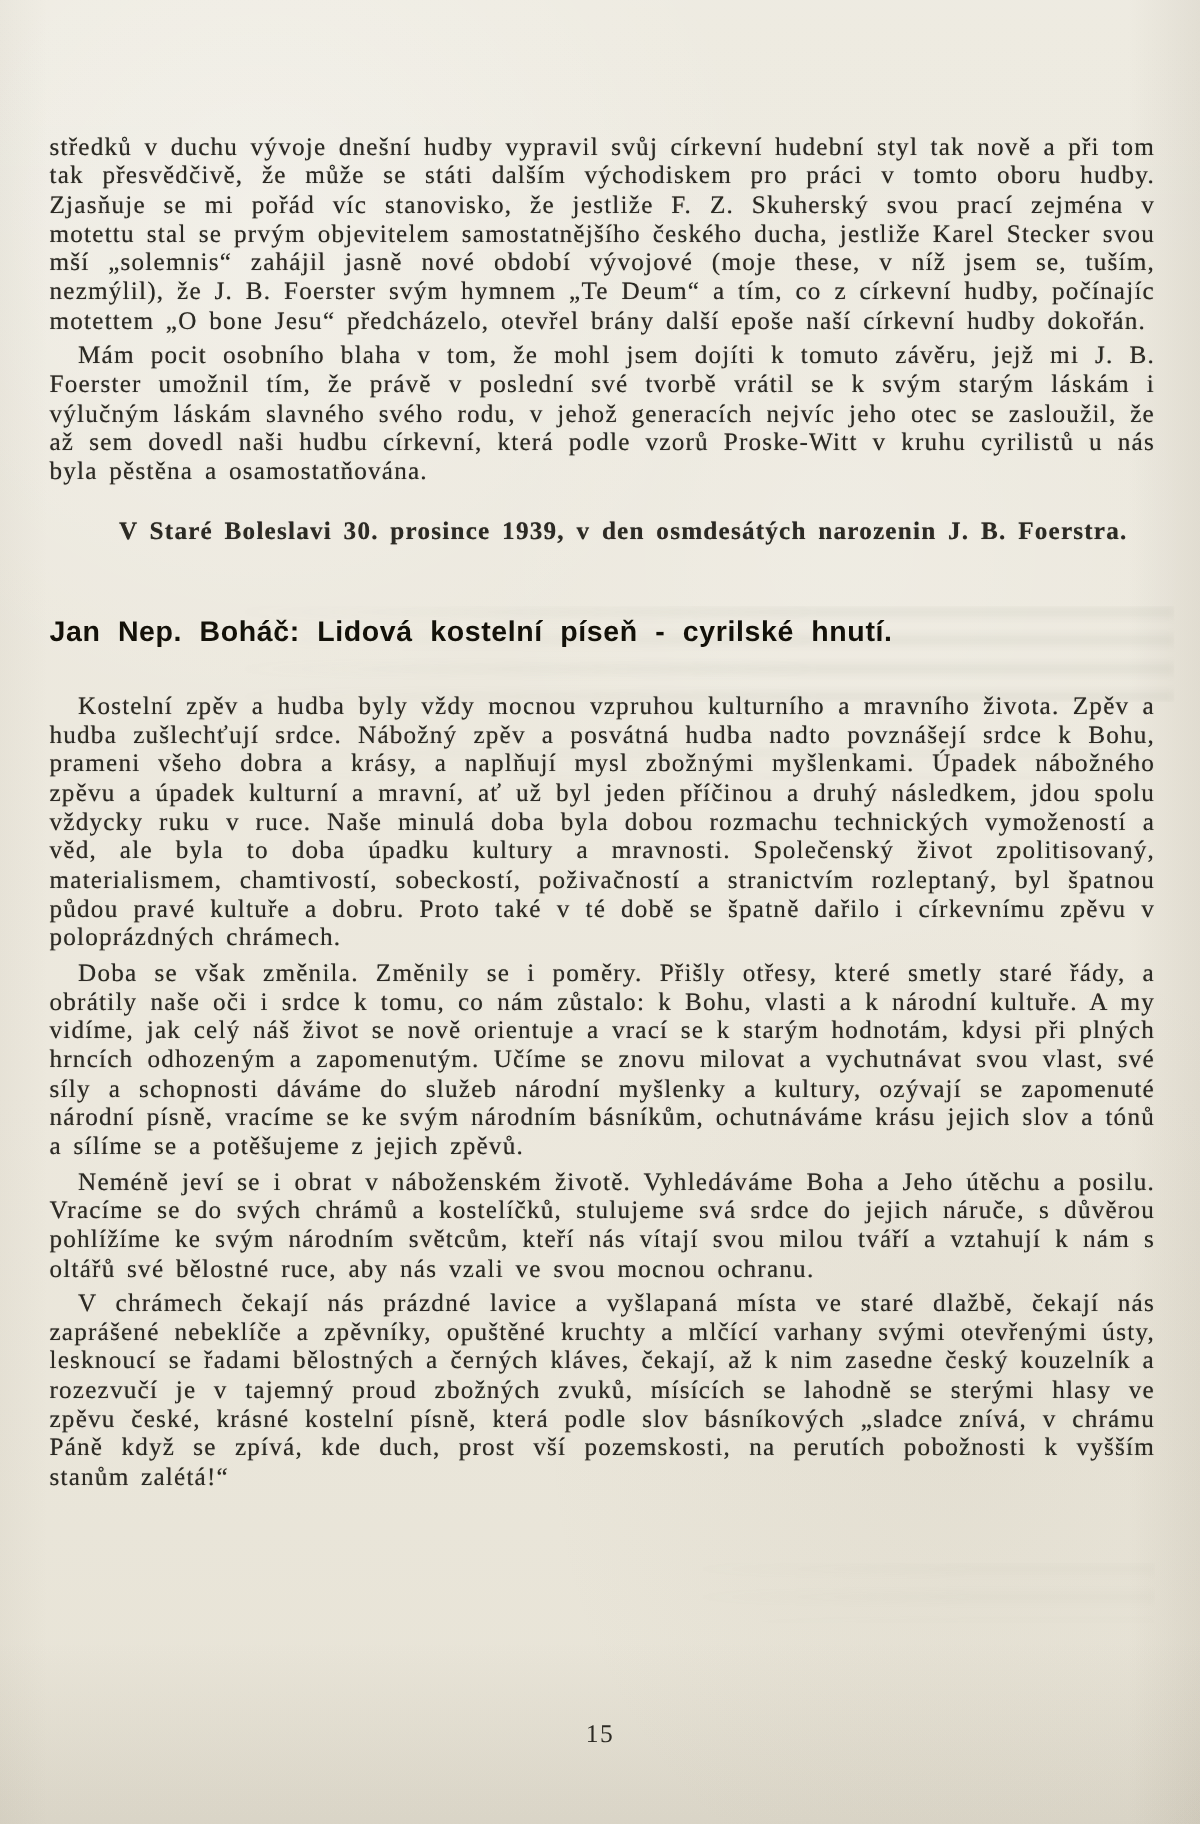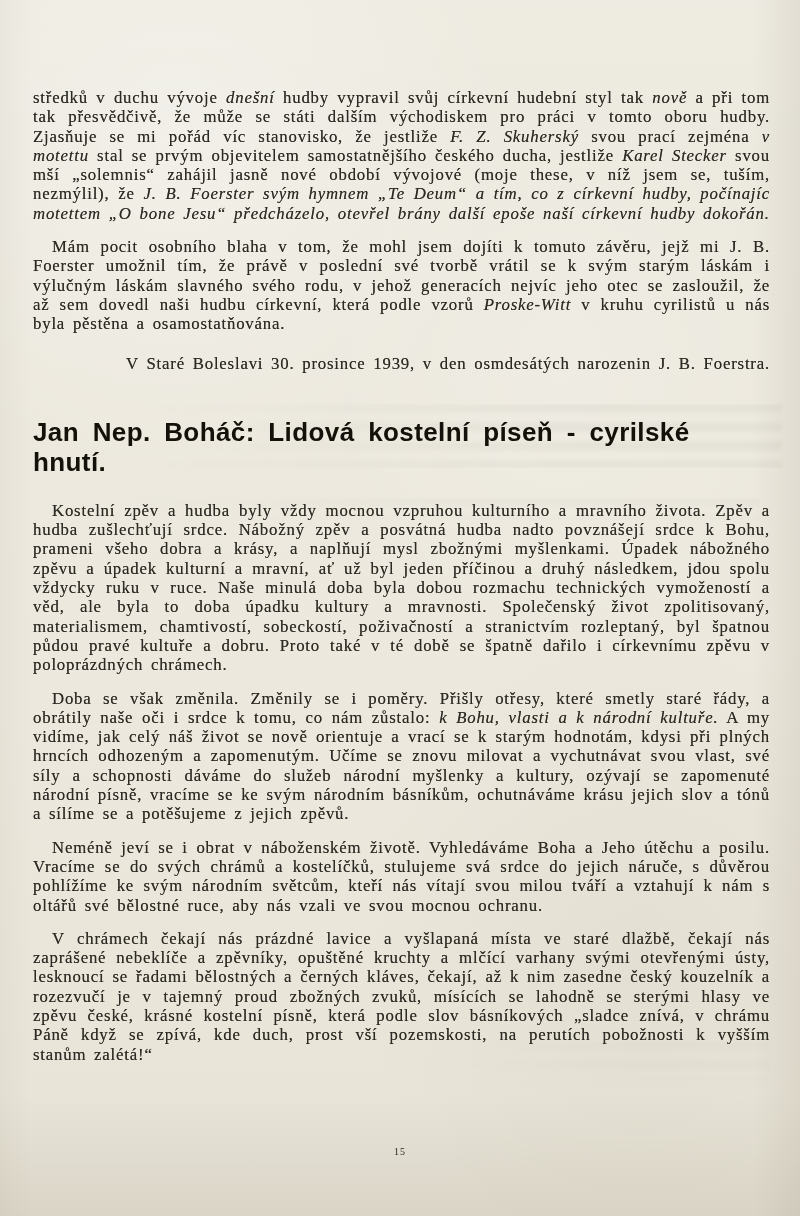--- a/index.html
+++ b/index.html
@@ -47,47 +47,48 @@
     left: 33px; top: 88px;
     width: 737px;
     font-size: 16.8px;
     line-height: 19.3px;
     letter-spacing: 0.8px;
     word-spacing: 2.8px;
     text-align: justify;
     text-shadow: 0 0 0.5px rgba(44,40,32,0.65);
   }
   .para { margin: 0; }
-  .para + .para { margin-top: 14px; }
+  .para + .para { margin-top: 4px; }
   .para.indent { text-indent: 19px; }
-  .it { font-style: italic; }
+  .it { }
 
   .dateline {
     margin: 20px 0 0 0;
     text-indent: 28px;
-    text-align: right;
+    text-align: center;
+    font-weight: bold;
   }
   .heading {
     font-family: "Liberation Sans", sans-serif;
     font-weight: 700;
-    font-size: 26px;
+    font-size: 19px;
     line-height: 30px;
     letter-spacing: 0.4px;
     word-spacing: 6px;
     margin: 44px 0 24px 0;
     color: #131109;
     text-align: left;
     text-shadow: none;
   }
   .page-number {
     position: absolute;
     top: 1146px; left: 0;
     width: 800px;
     text-align: center;
-    font-size: 10px;
+    font-size: 17px;
     letter-spacing: 1px;
     color: #2c2a24;
   }
 </style>
 </head>
 <body>
 
 <div class="page">
   <div class="ghost ghost-1"></div>
   <div class="ghost ghost-2"></div>

